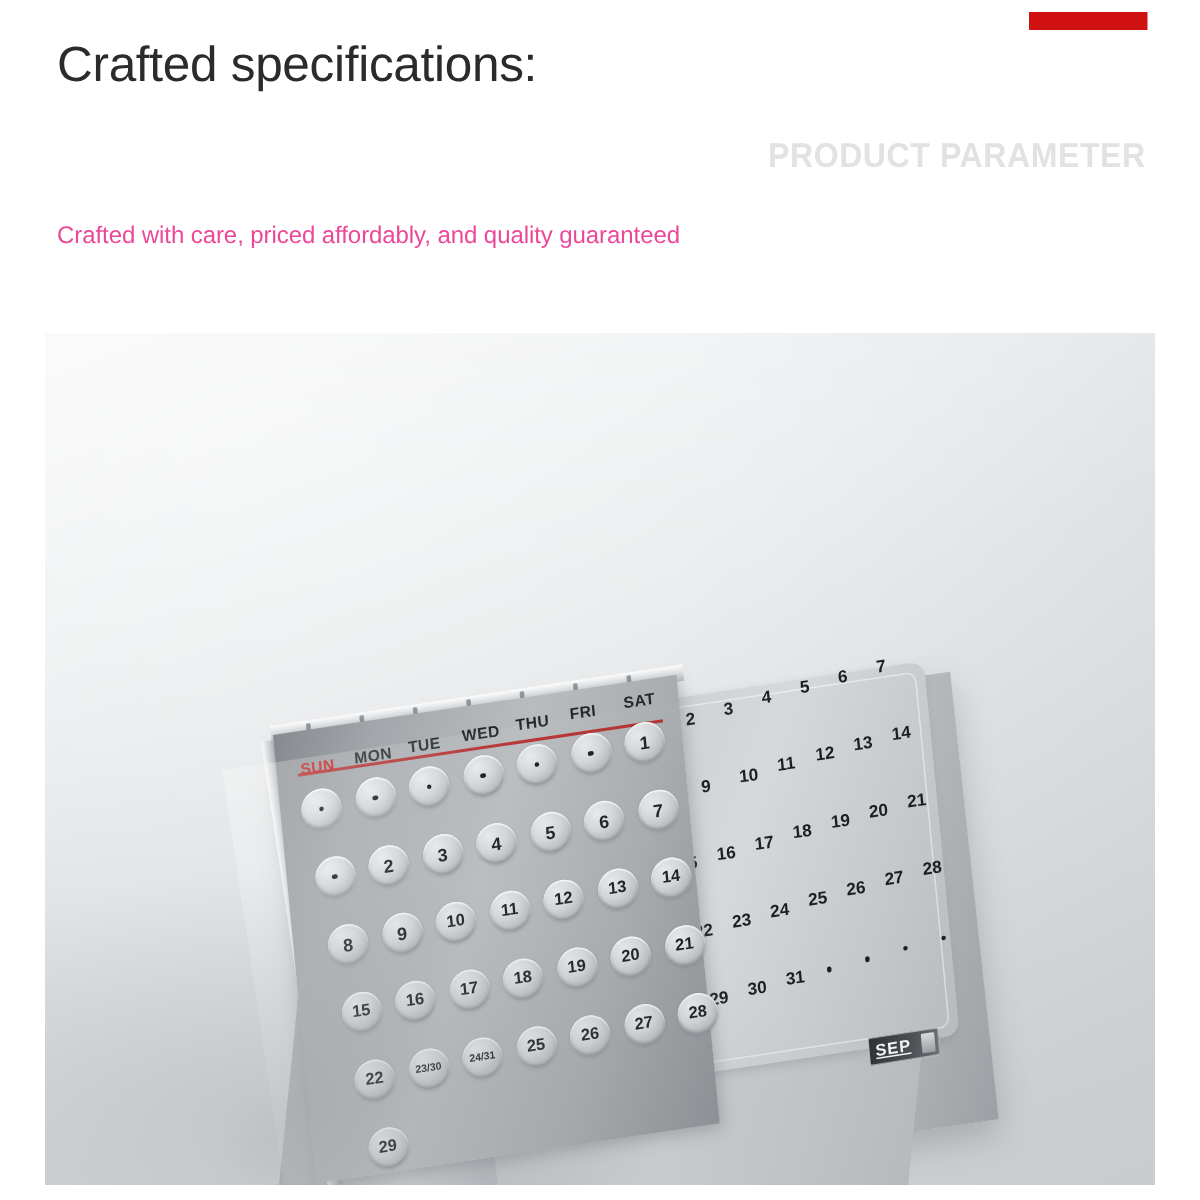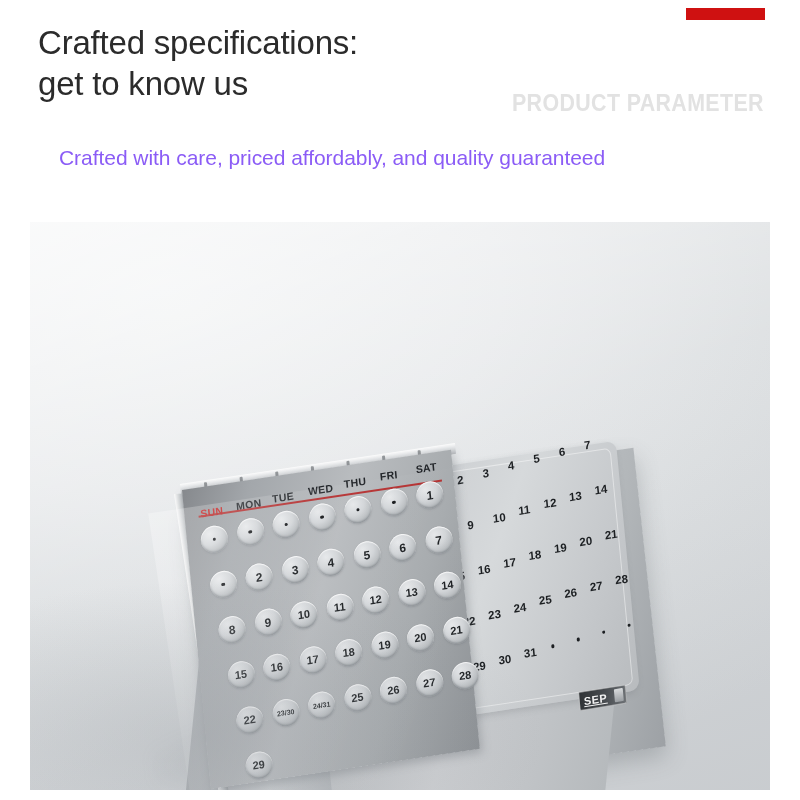--- a/index.html
+++ b/index.html
@@ -60,27 +60,26 @@
     letter-spacing: 0.4px;
     white-space: nowrap;
     transform: scaleX(0.93);
     transform-origin: right center;
     font-family: "Liberation Sans", "DejaVu Sans", sans-serif;
   }
   #subtitle {
     position: absolute;
     left: 38px;
     top: 145px;
-    font-size: 21px;
+    font-size: 16px;
     line-height: 26px;
-    color: #8b5cf6;
+    color: #ec4899;
     white-space: nowrap;
     letter-spacing: -0.05px;
     font-family: "Liberation Sans", "DejaVu Sans", sans-serif;
-    margin-left: 21px;
   }
 
   
   #photo {
     position: absolute;
     left: 30px;
     top: 222px;
     width: 740px;
     height: 568px;
     overflow: hidden;
@@ -343,21 +342,20 @@
 </style>
 </head>
 <body>
 
 <div id="header">
 
   <div id="accent-bar"></div>
 
   <div id="title-block">
     <span class="title-line">Crafted specifications:</span>
-    <span class="title-line">get to know us</span>
   </div>
 
   <div id="watermark">PRODUCT PARAMETER</div>
 
   <div id="subtitle">Crafted with care, priced affordably, and quality guaranteed</div>
 </div>
 
 <div id="photo">
   <div id="calendar-stage">
 

